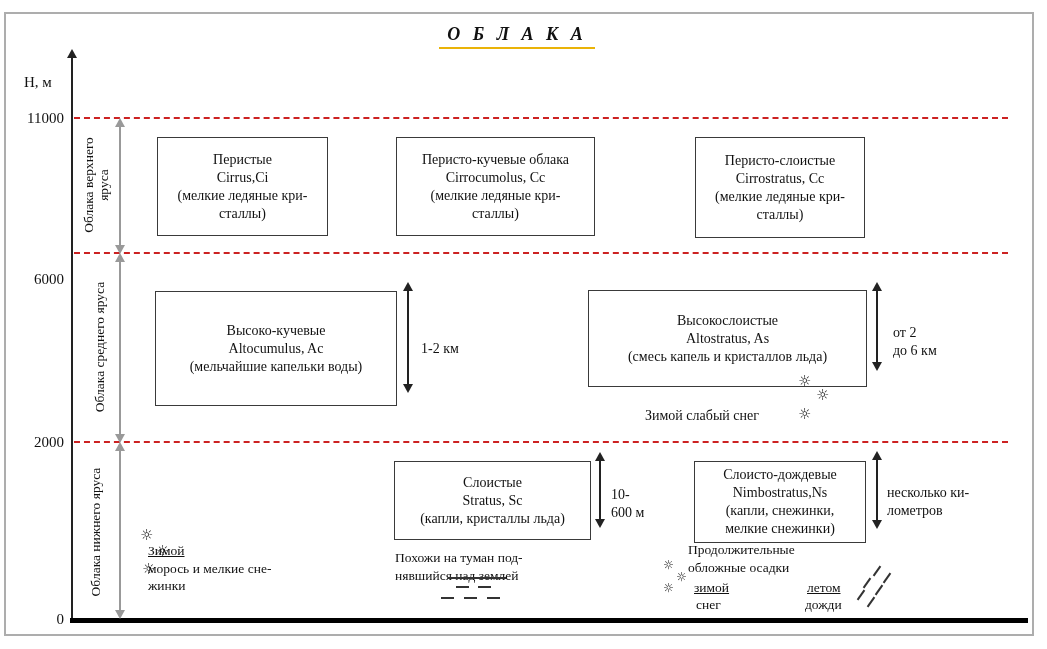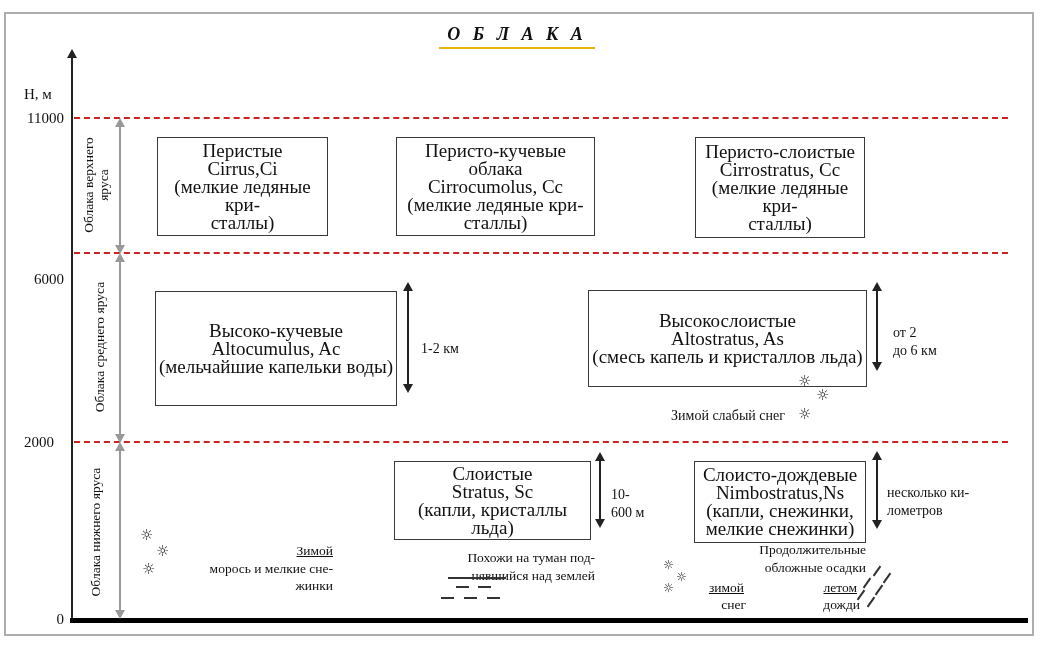--- a/index.html
+++ b/index.html
@@ -11,42 +11,42 @@
            border:2px solid #adadad; }
   .title-wrap { position:absolute; left:0; top:24px; width:1034px; text-align:center; }
   .title-wrap span { display:inline-block; font-style:italic; font-weight:bold;
     font-size:18px; letter-spacing:4px; border-bottom:2px solid #eab308; padding:0 8px 2px 8px; }
 
   
   .axis-v { position:absolute; left:71px; top:58px; width:2px; height:562px; background:#222; }
   .axis-v::before { content:""; position:absolute; top:-9px; left:-4px;
     border:5px solid transparent; border-top-width:0; border-bottom:9px solid #222; }
   .axis-h { position:absolute; left:70px; top:618px; width:958px; height:5px; background:#000; }
-  .axis-label { position:absolute; left:24px; top:74px; font-size:15px;margin-top:12px; }
+  .axis-label { position:absolute; left:24px; top:74px; font-size:15px; }
   .tick { position:absolute; left:14px; width:50px; text-align:right; font-size:15px; }
 
   .redline { position:absolute; left:74px; width:934px; height:0;
     border-top:2px dashed #cc2222; }
 
   
   .arr { position:absolute; width:2px; background:var(--c); }
   .arr::before { content:""; position:absolute; top:-8px; left:-4px;
     border:5px solid transparent; border-top-width:0; border-bottom:9px solid var(--c); }
   .arr::after { content:""; position:absolute; bottom:-8px; left:-4px;
     border:5px solid transparent; border-bottom-width:0; border-top:9px solid var(--c); }
 
   .tierlabel { position:absolute; transform:rotate(-90deg); text-align:center;
     font-size:13.5px; line-height:15px; white-space:nowrap; }
 
   .cloudbox { position:absolute; border:1.4px solid #3a3a3a; background:#fff;
     display:flex; flex-direction:column; justify-content:center; align-items:center;
-    text-align:center; font-size:19px; line-height:18px; }
+    text-align:center; font-size:14px; line-height:18px; }
 
   .range { position:absolute; font-size:14px; line-height:18px; white-space:nowrap; }
-  .note { position:absolute; text-align:right; font-size:13.5px; line-height:17.5px; }
+  .note { position:absolute; text-align:left; font-size:13.5px; line-height:17.5px; }
   .ul { text-decoration:underline; }
 
   .snow { position:absolute; font-family:"DejaVu Sans",sans-serif; font-weight:bold;
     font-size:15px; line-height:15px; color:#111; }
   .snow-sm { font-size:12px; line-height:12px; }
 
   .rain { position:absolute; left:855px; top:562px; width:42px; height:44px; }
   .slash { position:absolute; width:2px; height:12px; background:#333; transform:rotate(35deg); }
 
   .fog { position:absolute; left:435px; top:575px; width:78px; height:28px; }
@@ -61,21 +61,21 @@
 
   <div class="title-wrap">
     <span>О Б Л А К А</span>
   </div>
 
   <div class="axis-v"></div>
   <div class="axis-h"></div>
   <div class="axis-label">Н, м</div>
   <div class="tick" style="top:110px;">11000</div>
   <div class="tick" style="top:245px;margin-top:26px;">6000</div>
-  <div class="tick" style="top:434px;text-align:center;">2000</div>
+  <div class="tick" style="top:434px;">2000</div>
   <div class="tick" style="top:611px;">0</div>
 
   <div class="redline" style="top:117px;"></div>
   <div class="redline" style="top:252px;"></div>
   <div class="redline" style="top:441px;"></div>
 
   <div class="arr" style="--c:#999; left:119px; top:126px; height:120px;"></div>
   <div class="arr" style="--c:#999; left:119px; top:261px; height:174px;"></div>
   <div class="arr" style="--c:#999; left:119px; top:450px; height:161px;"></div>
 

